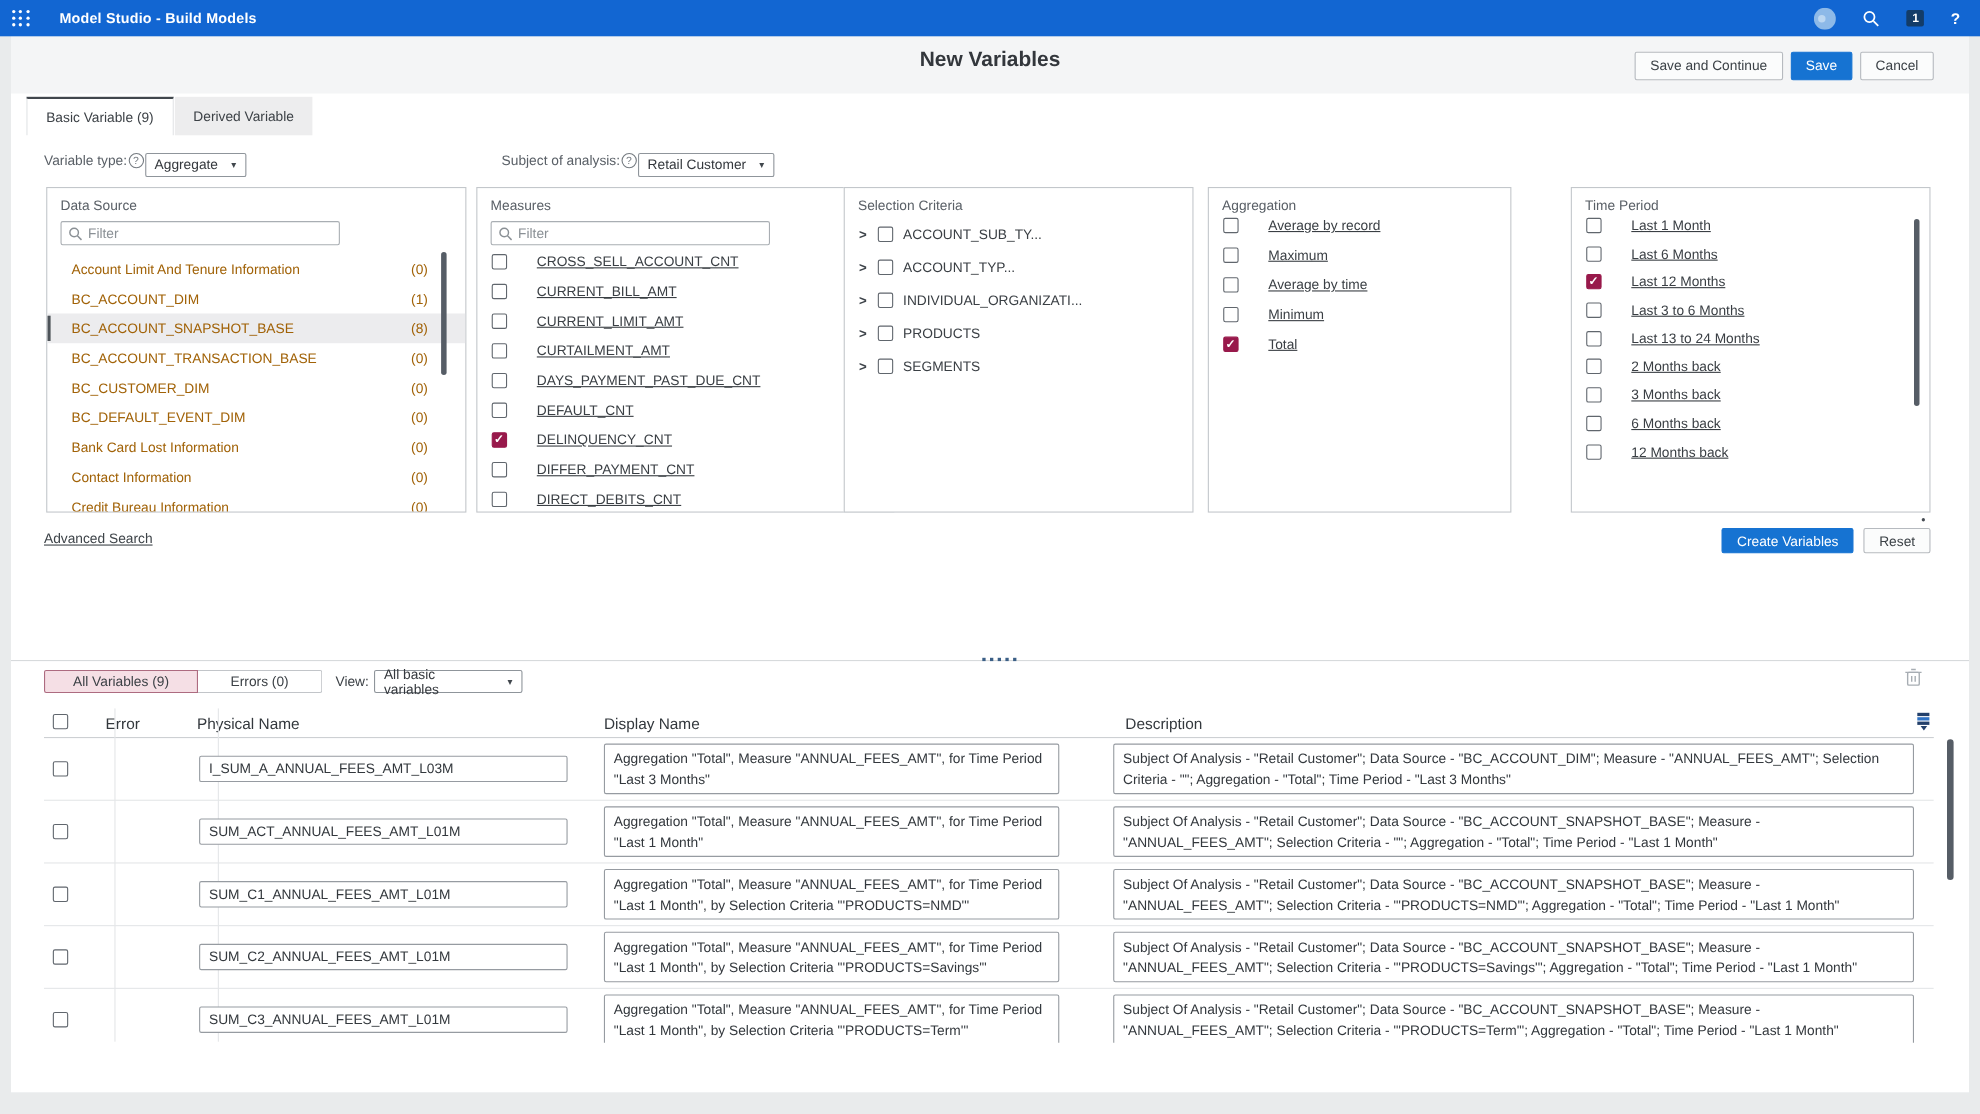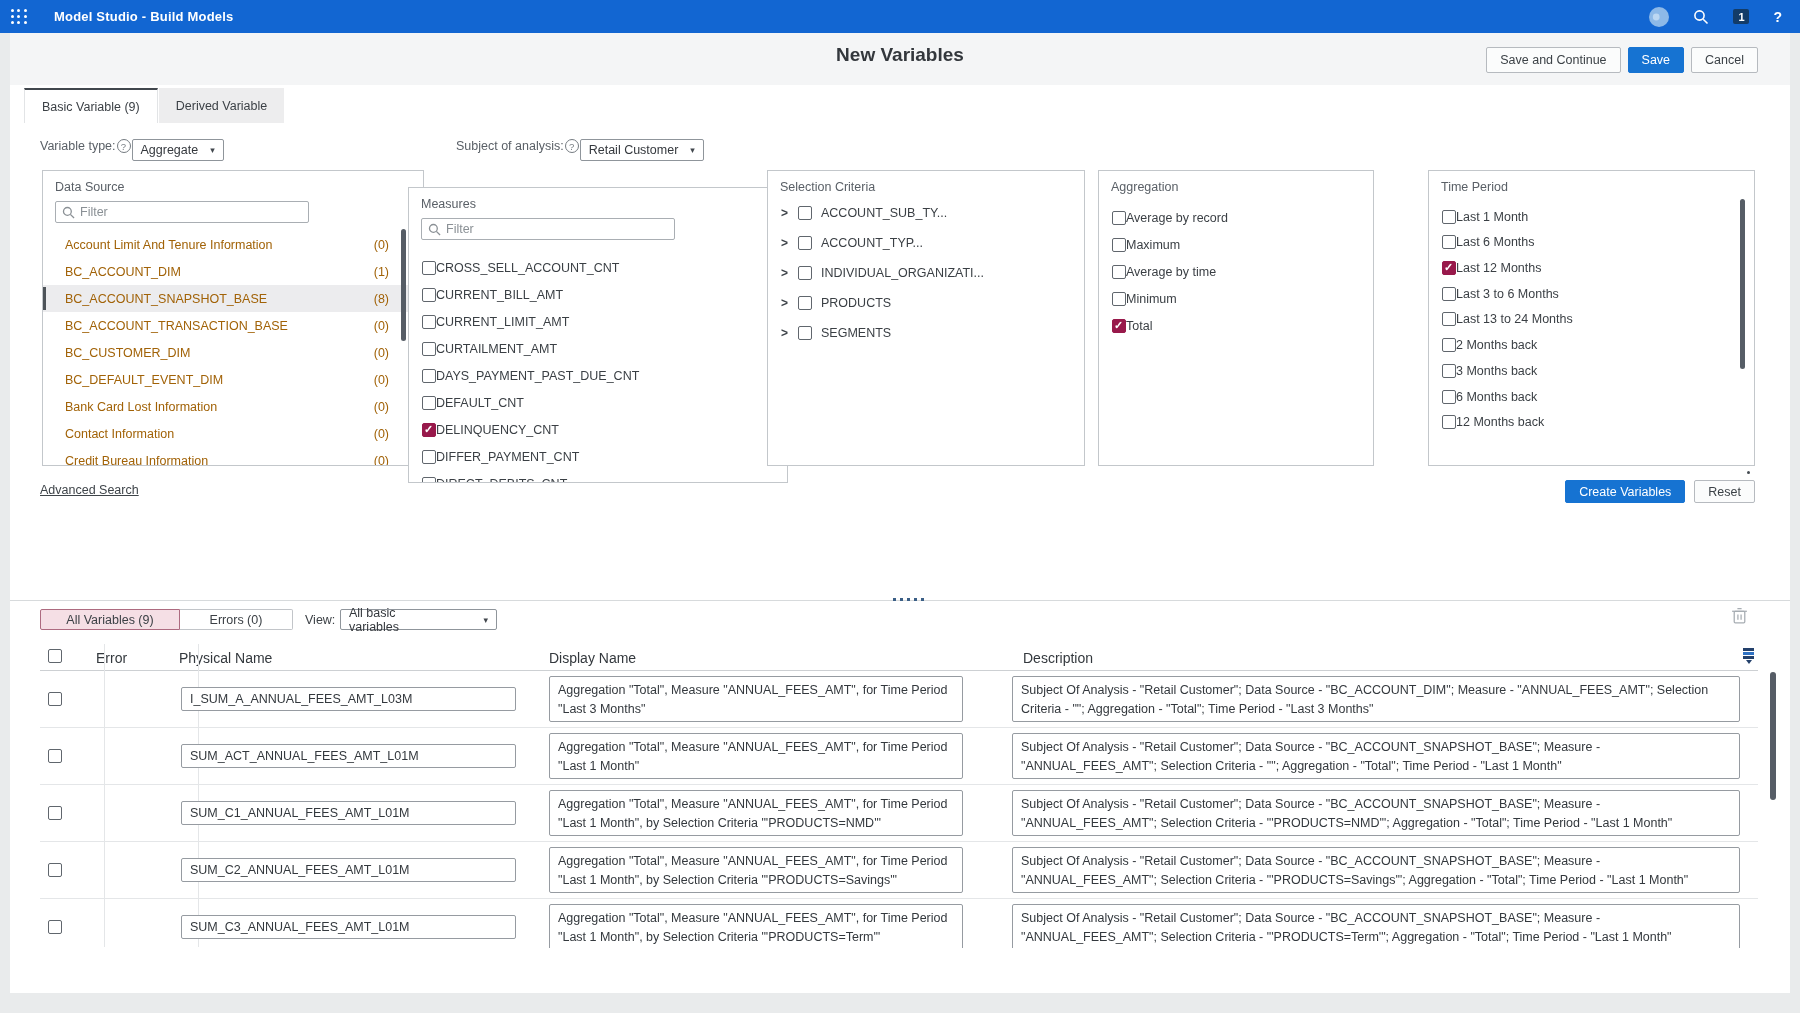--- a/index.html
+++ b/index.html
@@ -32,33 +32,33 @@
   
   .ctl-group { position:absolute; top:139px; display:flex; align-items:flex-start; gap:1px; font-size:12.5px; color:#5a6067; }
   #ctl-vartype { left:40px; }
   #ctl-subject { left:456px; }
   .help-icon { width:14px; height:14px; border-radius:50%; border:1px solid #757b81; color:#757b81; font-size:9.5px; display:inline-flex; align-items:center; justify-content:center; flex:none; }
   .select { height:22px; border:1px solid #8f959b; background:#fff; display:inline-flex; align-items:center; padding:0 8px; font-size:12.5px; color:#34383d; border-radius:2px; gap:12px; }
   .select .caret { font-size:9px; color:#41474d; }
   
   .panel { position:absolute; top:170px; height:296px; background:#fff; border:1px solid #c3c7cb; overflow:hidden; }
   #panel-ds { left:42px;  width:382px; }
-  #panel-ms { left:408px; width:380px;margin-top:17px; }
+  #panel-ms { left:433px; width:380px; }
   #panel-sc { left:767px; width:318px; }
   #panel-ag { left:1098px; width:276px; }
   #panel-tp { left:1428px; width:327px; }
   .panel-title { margin:9px 0 0 12px; font-size:12.5px; color:#5a6067; }
   .filter { margin:7px 12px 8px 12px; height:22px; width:254px; border:1px solid #a9aeb3; border-radius:2px; display:flex; align-items:center; padding:0 6px; gap:5px; background:#fff; }
   .filter input { border:none; outline:none; flex:1; font-size:12.5px; font-family:inherit; color:#3a3f44; background:transparent; min-width:0; }
   .filter input::placeholder { color:#8a9095; }
   .ds-row { height:27px; display:flex; align-items:center; padding:0 34px 0 22px; font-size:12.5px; color:#a16207; position:relative; white-space:nowrap; }
   .ds-row .count { margin-left:auto; padding-left:8px; }
   .ds-row.selected { background:#ececee; }
   .ds-row.selected::before { content:""; position:absolute; left:0; top:2px; bottom:2px; width:3px; background:#4d5359; }
-  .cb-row { height:27px; display:flex; align-items:flex-end; gap:0; padding-left:13px; font-size:12.5px; color:#3a3f44; white-space:nowrap; }
+  .cb-row { height:27px; display:flex; align-items:flex-start; gap:27px; padding-left:13px; font-size:12.5px; color:#3a3f44; white-space:nowrap;text-decoration:underline; }
   #panel-tp .cb-row { height:25.7px; }
   .tree-row { height:30px; display:flex; align-items:center; gap:9px; padding-left:13px; font-size:12.5px; color:#3a3f44; white-space:nowrap; }
   .chev { color:#3e444a; font-size:12px; font-weight:bold; width:8px; flex:none; }
   .cb { width:14px; height:14px; border:1.5px solid #60666d; border-radius:2px; background:#fff; flex:none; position:relative; }
   .cb::after { content:"\2713"; position:absolute; left:1px; top:-1.5px; font-size:11px; font-weight:bold; color:#fff; opacity:0; }
   .cb.on { background:#98194b; border-color:#98194b; }
   .cb.on::after { opacity:1; }
   .vscroll { position:absolute; width:5px; background:#565d66; border-radius:3px; }
   #scroll-ds { right:17px; top:58px;  height:112px; }
   #scroll-ms { right:15px; top:125px; height:30px; }
@@ -71,21 +71,21 @@
   
   .splitter { position:absolute; left:10px; top:600px; width:1780px; border-top:1px solid #d7dadc; }
   .splitter-dots { position:absolute; left:893px; top:598px; display:flex; gap:4px; }
   .splitter-dots i { width:3px; height:3px; background:#3b5f86; }
   
   .res-tabs { position:absolute; left:40px; top:609px; display:flex; font-size:12.5px; }
   .res-tab { height:21px; display:flex; align-items:center; justify-content:center; color:#3c4146; }
   .res-tab.all { width:140px; background:#f5dfe5; border:1px solid #ad6b80; border-radius:2px 0 0 2px; }
   .res-tab.err { width:113px; background:#fff; border:1px solid #c2c5c9; border-left:none; border-radius:0 2px 2px 0; }
   .view-label { position:absolute; left:305px; top:613px; font-size:12.5px; color:#3c4146; }
-  #view-select { position:absolute; left:340px; top:609px; height:21px; width:157px; justify-content:space-between;gap:36px; }
+  #view-select { position:absolute; left:340px; top:609px; height:21px; width:135px; justify-content:space-between;gap:36px; }
   .trash { position:absolute; left:1731px; top:606px; }
   .col-icon { position:absolute; left:1743px; top:648px; width:11px; }
   .col-icon .bar { height:3px; margin-bottom:1px; }
   .col-icon .tri { width:0; height:0; border-left:3.5px solid transparent; border-right:3.5px solid transparent; border-top:4px solid #23406b; margin:1px auto 0; }
   
   .thead { position:absolute; left:40px; top:644px; width:1718px; height:27px; border-bottom:1px solid #cdd0d3; font-size:14px; font-weight:normal; color:#33383d; }
   .thead .cb { position:absolute; left:8px; top:5px; }
   .h-label { position:absolute; top:6px; }
   .h-error { left:56px; } .h-physical { left:139px; } .h-display { left:509px; } .h-desc { left:983px; }
   .vline { position:absolute; width:1px; background:#e4e6e8; top:644px; height:303px; }

